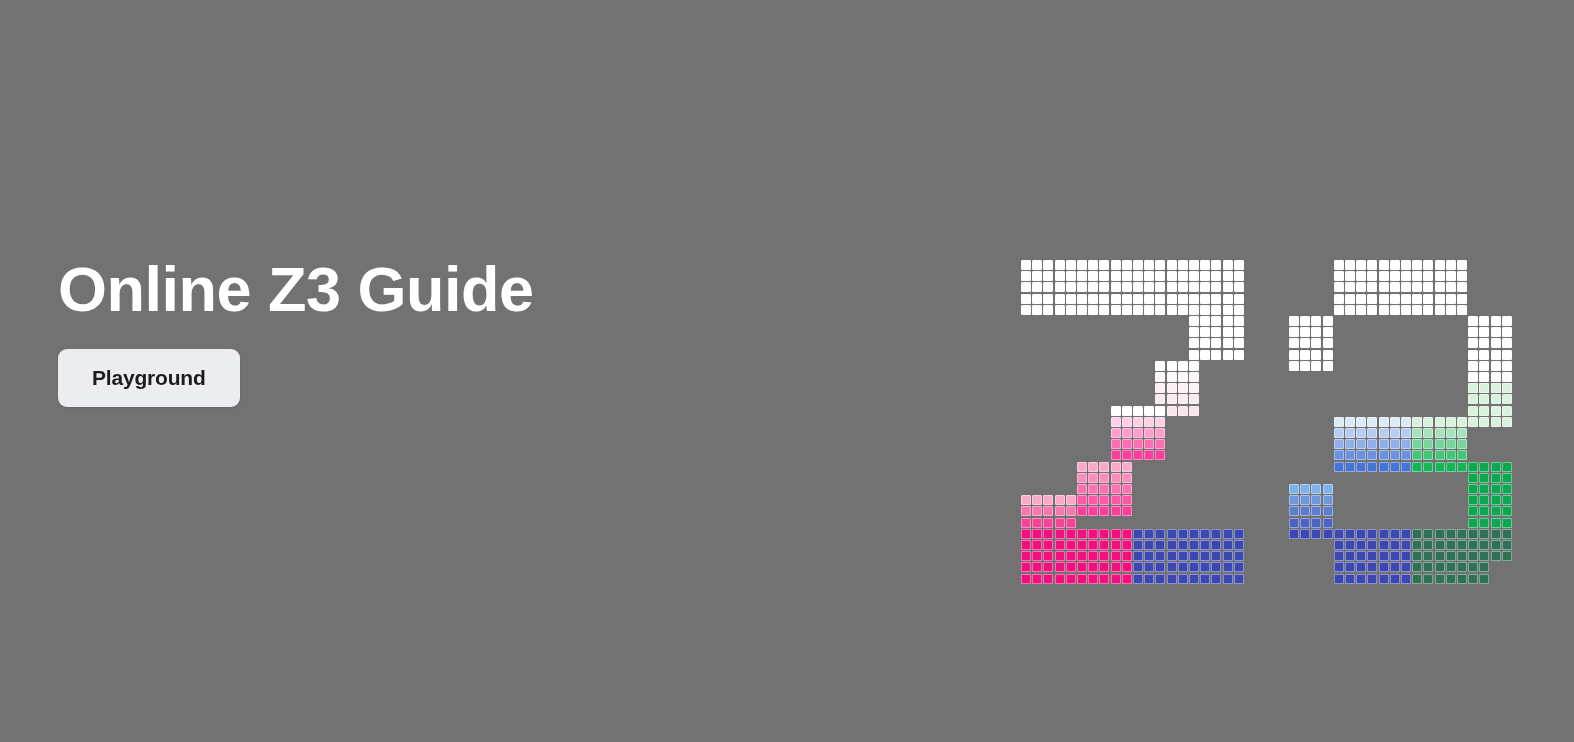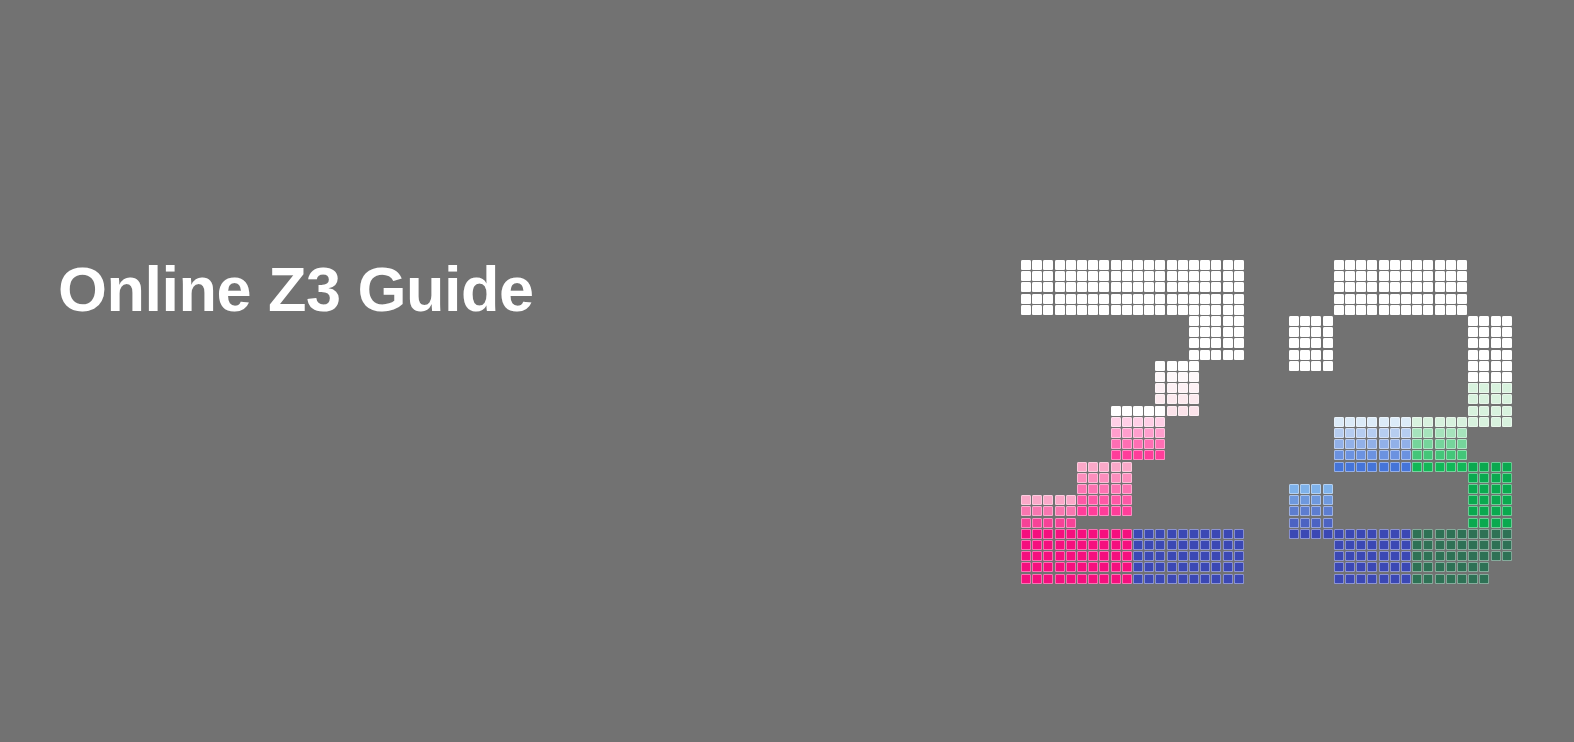--- a/index.html
+++ b/index.html
@@ -97,20 +97,21 @@
 </style>
 </head>
 <body>
 
 <div id="hero">
 
   <div id="hero-text">
     <h1 id="page-title">Online Z3 Guide</h1>
 
     <div id="nav-buttons">
+      <button class="nav-button">Playground</button>
     </div>
   </div>
 
   <div id="logo-wrap">
     <div class="glyph" id="glyph-z">
       <div class="pixel-grid" style="width: 224px; height: 324.8px;">
           <div class="px" style="left: 0px; top: 0px; width: 10.1px; height: 10.1px; background: rgb(255, 255, 255);"></div>
           <div class="px" style="left: 11.2px; top: 0px; width: 10.1px; height: 10.1px; background: rgb(255, 255, 255);"></div>
           <div class="px" style="left: 22.4px; top: 0px; width: 10.1px; height: 10.1px; background: rgb(255, 255, 255);"></div>
           <div class="px" style="left: 33.6px; top: 0px; width: 10.1px; height: 10.1px; background: rgb(255, 255, 255);"></div>

